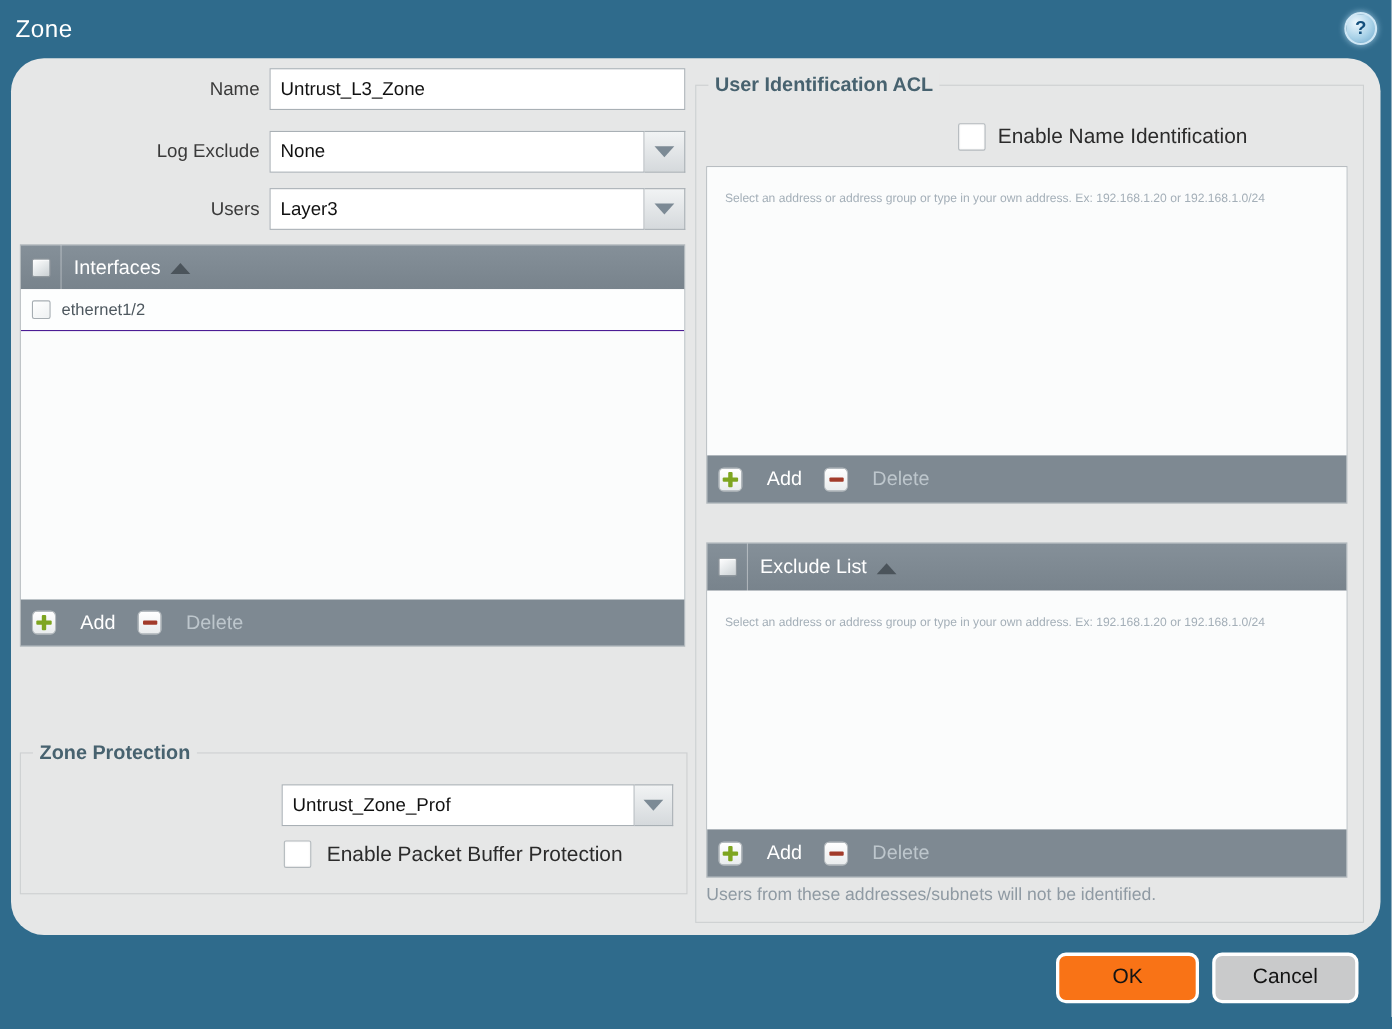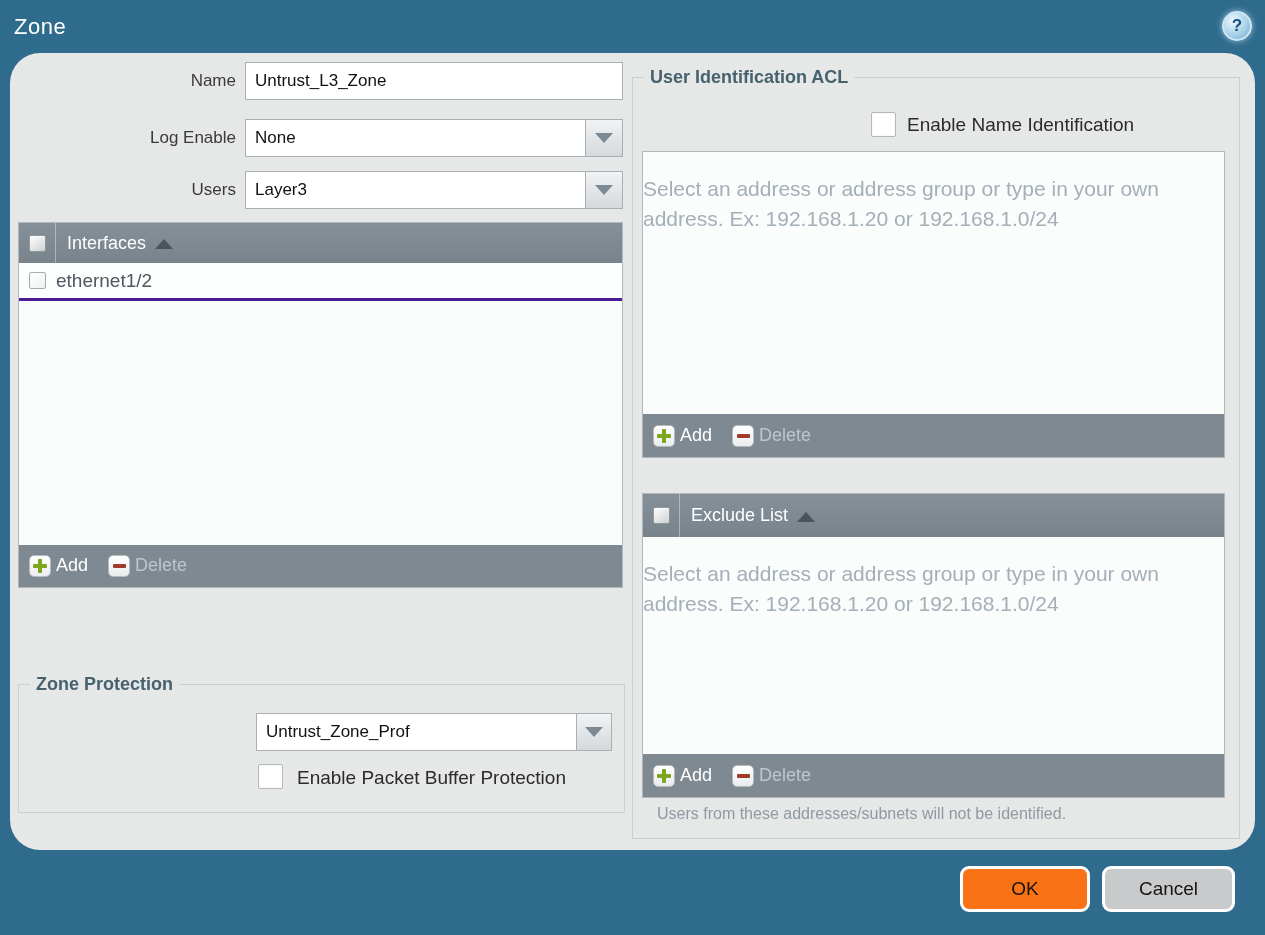--- a/index.html
+++ b/index.html
@@ -32,37 +32,37 @@
   .tbl-header { background:linear-gradient(#859099,#78838c); display:flex; align-items:center; color:#fff; font-size:18px; }
   .cb-cell { width:37px; align-self:stretch; display:flex; align-items:center; justify-content:center;
     border-right:1px solid rgba(255,255,255,.38); }
   .cb-3d { width:17px; height:17px; border:1px solid #8f979d; border-radius:2px;
     background:linear-gradient(145deg,#ffffff 0%,#e2e6e8 55%,#cad0d3 100%);
     box-shadow:inset 0 1px 1px rgba(255,255,255,.8); cursor:pointer; }
   .hdr-label { margin-left:11px; margin-right:9px; }
   .sort-asc { width:0; height:0; border-left:9px solid transparent; border-right:9px solid transparent;
     border-bottom:10px solid #4b545b; margin-top:2px; }
   .tbl-body { flex:1; background:#fbfcfc; overflow:hidden; }
-  .tbl-row { height:38px; background:#fdfefe; border-bottom:3px solid #4c1d95; display:flex; align-items:center;
-    color:#4e585f; font-size:19px; cursor:pointer; }
+  .tbl-row { height:38px; background:#fdfefe; border-bottom:1px solid #4c1d95; display:flex; align-items:center;
+    color:#4e585f; font-size:15px; cursor:pointer; }
   .row-cb-cell { width:37px; display:flex; align-items:center; justify-content:center; }
   .cb-row { width:17px; height:17px; border:1px solid #a6adb2; border-radius:2px;
     background:linear-gradient(145deg,#ffffff,#eef1f2); cursor:pointer; }
   .tbl-footer { height:42px; background:#7e8992; display:flex; align-items:center; padding-left:10px; font-size:18px; }
   .icon-box { width:22px; height:22px; border-radius:5px; border:1px solid #b5bbbf;
     background:linear-gradient(#ffffff,#e9eced); display:flex; align-items:center; justify-content:center; }
   .plus-glyph { position:relative; width:14px; height:14px; }
   .plus-glyph::before { content:""; position:absolute; left:0; top:5px; width:14px; height:4px; background:#7ea520; border-radius:1px; }
   .plus-glyph::after  { content:""; position:absolute; left:5px; top:0; width:4px; height:14px; background:#7ea520; border-radius:1px; }
   .minus-glyph { width:13px; height:4px; background:#a23b2a; border-radius:1px; }
-  .act-btn { display:flex; align-items:flex-start; gap:5px; cursor:pointer; }
+  .act-btn { display:flex; align-items:center; gap:22px; cursor:pointer; }
   .add-label { color:#ffffff; }
   .del-label { color:#bdc6cc; }
   .del-btn { margin-left:20px; }
-  .placeholder { padding:22px 18px 0 0; color:#a4afb8; font-size:21px; line-height:1.42; max-width:560px; }
+  .placeholder { padding:22px 18px 0 16px; color:#a4afb8; font-size:11px; line-height:1.42; max-width:560px; }
 
   
   .fbox { position:absolute; border:1px solid #cdd0d1; }
   .flegend { position:absolute; color:#47626f; font-weight:bold; font-size:18px; background:#e6e7e7; padding:0 6px; white-space:nowrap; }
 
   .cb-plain { position:absolute; width:25px; height:25px; background:#ffffff; border:1px solid #b2b8bc; border-radius:2px;
     box-shadow:inset 0 0 2px rgba(0,0,0,.08); cursor:pointer; }
   .cb-label { position:absolute; color:#2b2b2b; font-size:19px; line-height:22px; white-space:nowrap; }
 
   .note { position:absolute; color:#8f9aa3; font-size:16px; white-space:nowrap; }
@@ -82,21 +82,21 @@
   <div class="titlebar">
     <span class="dialog-title">Zone</span>
     <div class="help-icon">?</div>
   </div>
 
   <div class="content">
 
     <div class="flabel" style="left:0; top:18px; width:226px;">Name</div>
     <div class="tinput" style="left:235px; top:9px; width:378px;">Untrust_L3_Zone</div>
 
-    <div class="flabel" style="left:0; top:75px; width:226px;">Log Enable</div>
+    <div class="flabel" style="left:0; top:75px; width:226px;">Log Exclude</div>
     <div class="tinput" style="left:235px; top:66px; width:341px;">None</div>
     <div class="ddbtn" style="left:576px; top:66px;">
       <span class="dd-tri"></span>
     </div>
 
     <div class="flabel" style="left:0; top:127px; width:226px;">Users</div>
     <div class="tinput" style="left:235px; top:118px; width:341px;">Layer3</div>
     <div class="ddbtn" style="left:576px; top:118px;">
       <span class="dd-tri"></span>
     </div>
@@ -189,20 +189,20 @@
           <span class="add-label">Add</span>
         </div>
         <div class="act-btn del-btn">
           <span class="icon-box">
               <span class="minus-glyph"></span>
             </span>
           <span class="del-label">Delete</span>
         </div>
       </div>
     </div>
-    <div class="note" style="left:632px; top:752px;margin-left:15px;">Users from these addresses/subnets will not be identified.</div>
+    <div class="note" style="left:632px; top:752px;">Users from these addresses/subnets will not be identified.</div>
 
   </div>
 
   <div class="btn btn-ok">OK</div>
   <div class="btn btn-cancel">Cancel</div>
 
 </div>
 
 </body></html>

